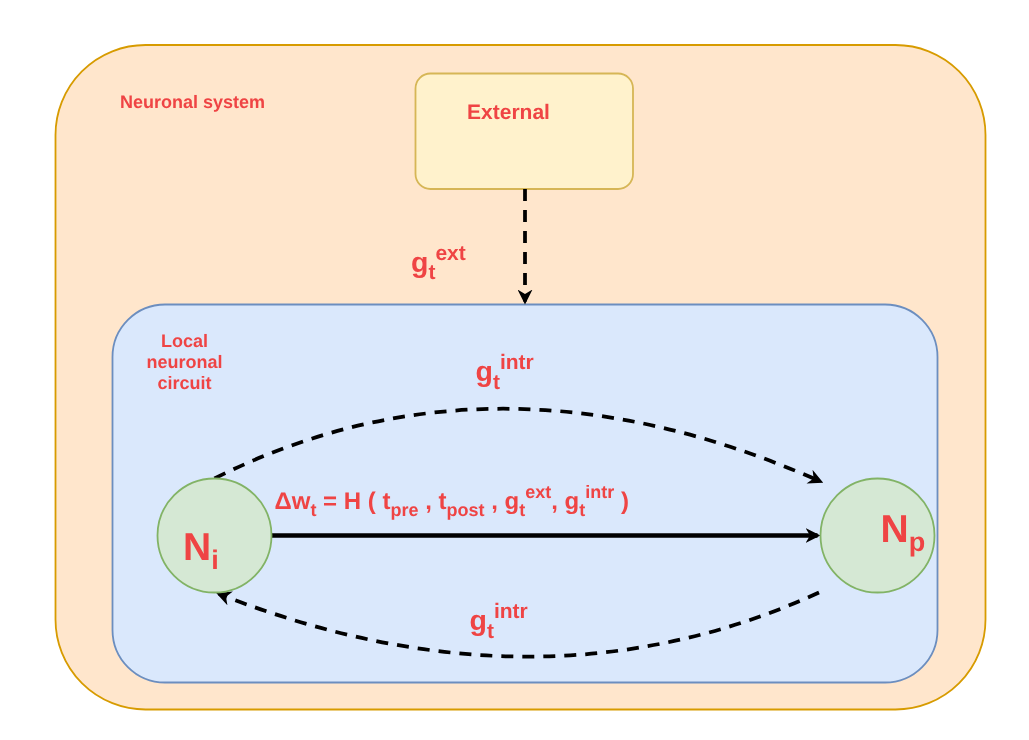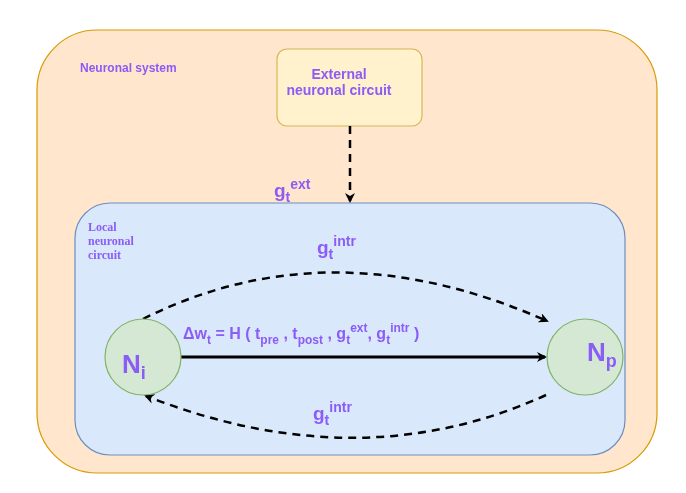--- a/index.html
+++ b/index.html
@@ -1,19 +1,19 @@
 <!DOCTYPE html>
 <html><head>
 <meta charset="utf-8">
 <style>
   html, body { margin: 0; padding: 0; background: #ffffff; }
   body { width: 686px; height: 493px; position: relative; overflow: hidden;
          font-family: "Liberation Sans", sans-serif; }
   svg { position: absolute; left: 0; top: 0; }
-  .lbl { position: absolute; font-weight: bold; color: #8b5cf6; line-height: 1.15; }
+  .lbl { position: absolute; font-weight: bold; color: #ef4444; line-height: 1.15; }
   .small { font-size: 12px; }
   .mid { font-size: 14px; text-align: center; }
   .math { font-size: 19px; white-space: nowrap; }
   .math sub { font-size: 14px; vertical-align: -5px; }
   .math sup { font-size: 14px; vertical-align: 8px; }
   .node { font-size: 26px; }
   .node sub { font-size: 18px; vertical-align: -6px; }
   .formula { font-size: 16px; white-space: nowrap; }
   .formula sub { font-size: 12px; vertical-align: -5px; }
   .formula sup { font-size: 12px; vertical-align: 7px; }
@@ -43,30 +43,29 @@
   <line x1="181" y1="357" x2="545" y2="357" stroke="#000" stroke-width="3" marker-end="url(#arrow)"></line>
 
   <circle cx="143" cy="357" r="38" fill="#D5E8D4" stroke="#82B366" stroke-width="1.2"></circle>
   <circle cx="585" cy="357" r="38" fill="#D5E8D4" stroke="#82B366" stroke-width="1.2"></circle>
 </svg>
 
 <div class="lbl small" style="left:80px; top:62px;">Neuronal system</div>
 
 <div class="lbl mid" style="left:277px; top:66px; width:124px;">
   <div>External</div>
-  <div>neuronal circuit</div>
 </div>
 
-<div class="lbl small" style="left:88px; top:221px; width:70px; text-align:left;font-family:Liberation Serif, serif;">
+<div class="lbl small" style="left:88px; top:221px; width:70px; text-align:center;">
   <div>Local</div>
   <div>neuronal</div>
   <div>circuit</div>
 </div>
 
-<div class="lbl math" style="left:274px; top:176px;"><span>g</span><sub>t</sub><sup>ext</sup></div>
+<div class="lbl math" style="left:274px; top:160px;"><span>g</span><sub>t</sub><sup>ext</sup></div>
 
 <div class="lbl math" style="left:317px; top:233px;"><span>g</span><sub>t</sub><sup>intr</sup></div>
 
 <div class="lbl math" style="left:313px; top:399px;"><span>g</span><sub>t</sub><sup>intr</sup></div>
 
 <div class="lbl formula" style="left:183px; top:322px;"><span>Δw</span><sub>t</sub><span style="white-space:pre"> = H ( </span><span>t</span><sub>pre</sub><span style="white-space:pre"> , </span><span>t</span><sub>post</sub><span style="white-space:pre"> , </span><span>g</span><sub>t</sub><sup>ext</sup><span style="white-space:pre">, </span><span>g</span><sub>t</sub><sup>intr</sup><span style="white-space:pre"> )</span></div>
 
 <div class="lbl node" style="left:122px; top:350px;"><span>N</span><sub>i</sub></div>
 <div class="lbl node" style="left:587px; top:338px;"><span>N</span><sub>p</sub></div>
 

